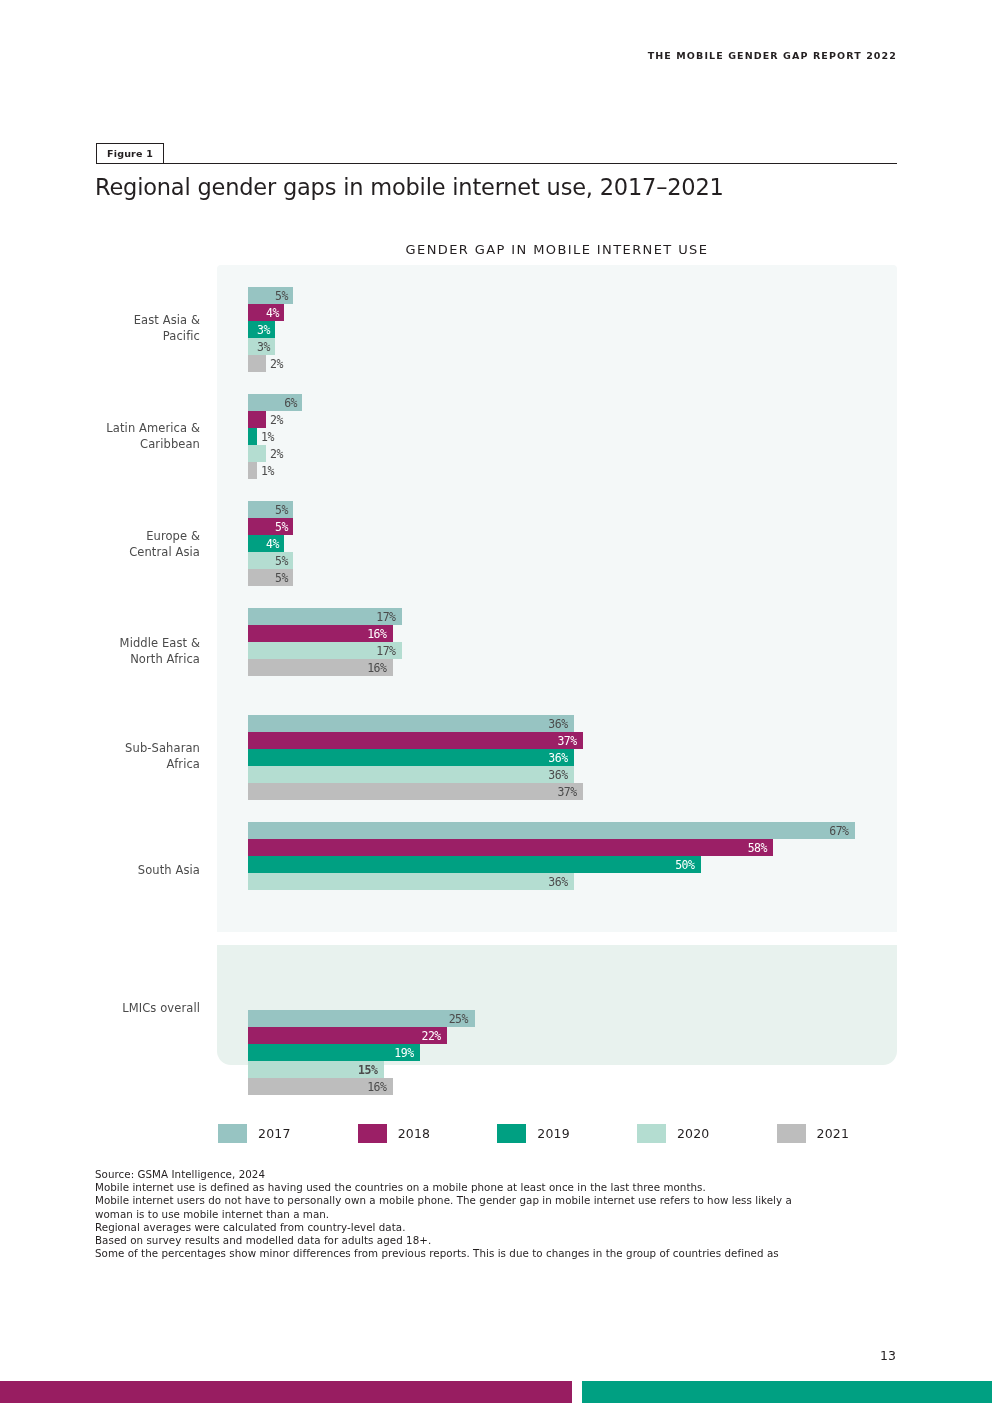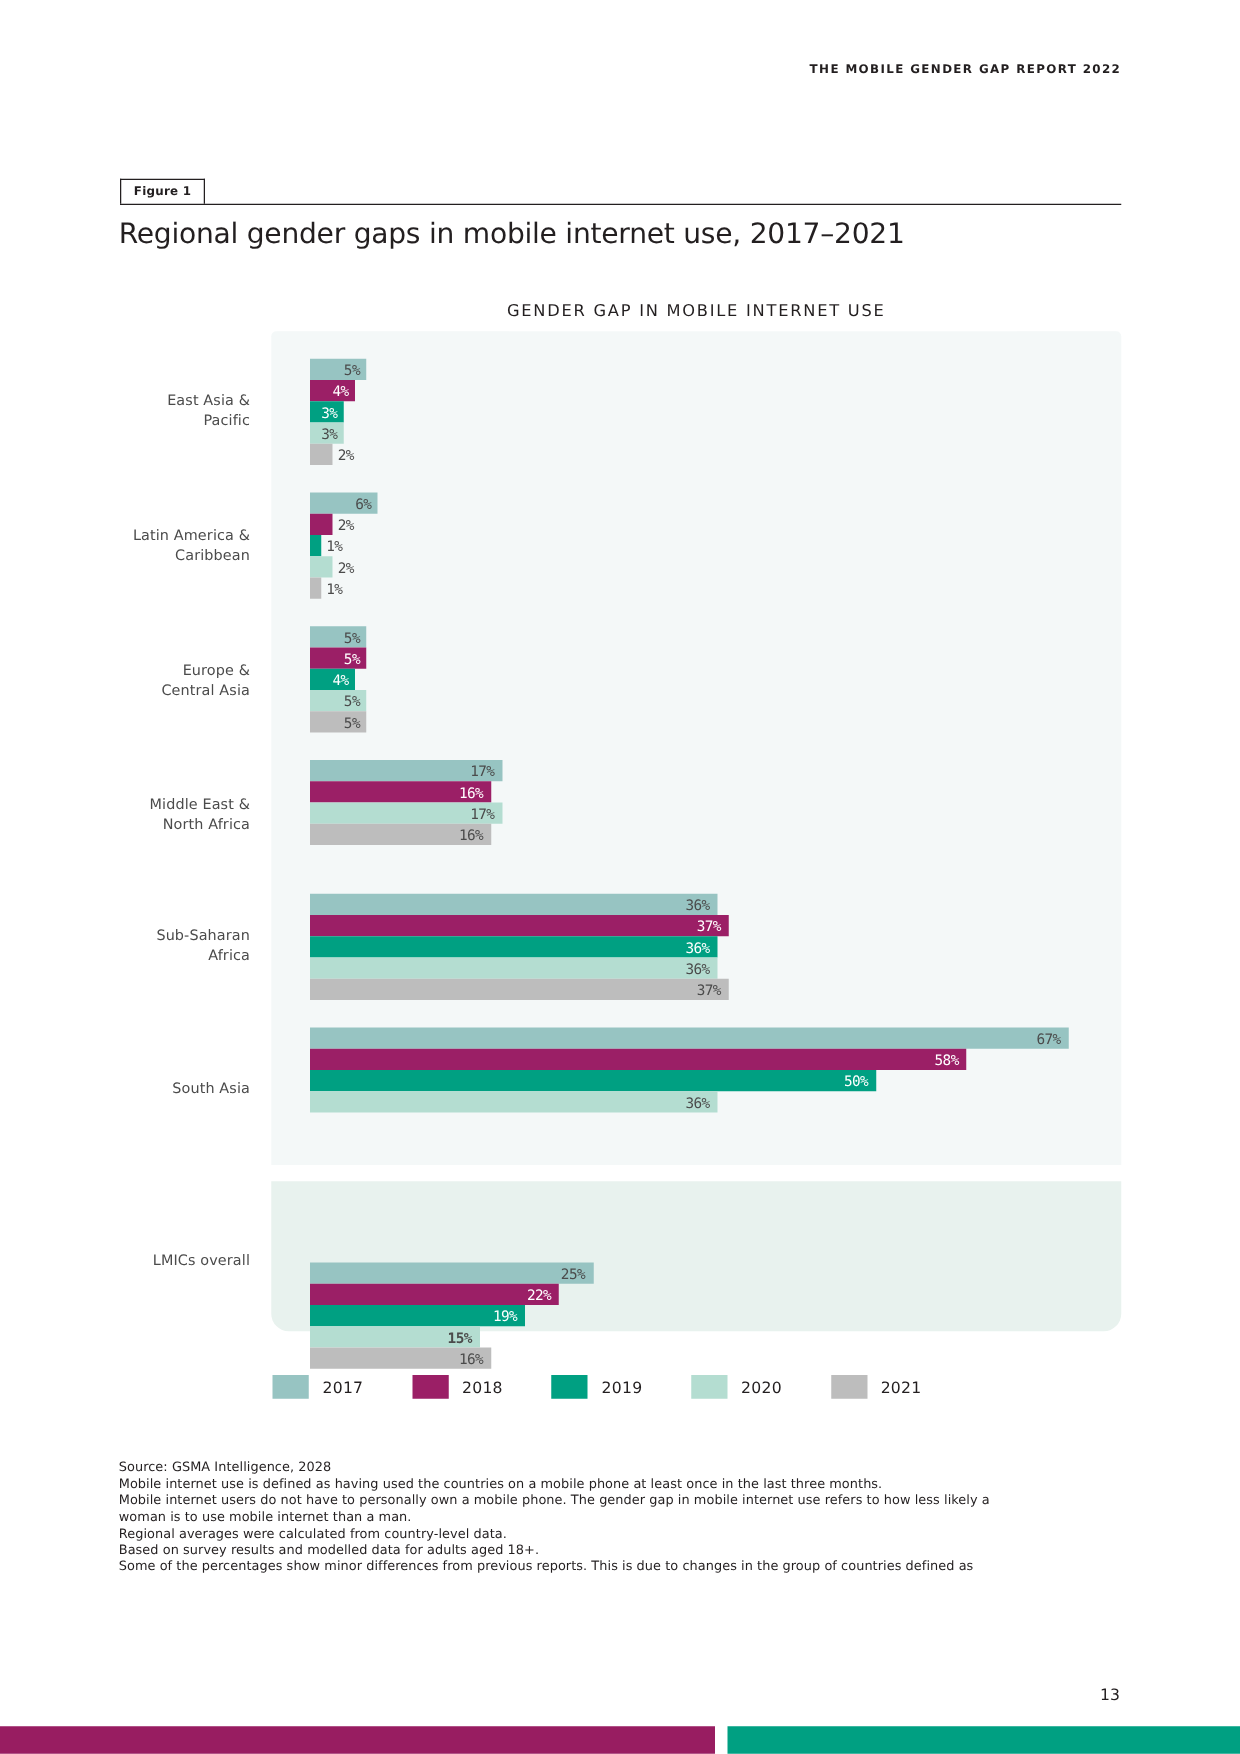--- a/index.html
+++ b/index.html
@@ -150,23 +150,24 @@
     color: #ffffff;
   }
   .bar-val.outside {
     color: #4b4b4b;
   }
 
   
   .legend {
     position: absolute;
     left: 218px;
-    top: 1100px;
+    top: 1124px;
     display: flex;
     align-items: flex-start;
+    gap: 28px;
   }
   .legend-item {
     display: flex;
     align-items: center;
     margin-right: 39px;
   }
   .legend-swatch {
     width: 29px;
     height: 19px;
     margin-right: 11px;
@@ -426,21 +427,21 @@
       <span class="legend-swatch" style="background: rgb(180, 221, 209);"></span>
       <span class="legend-label">2020</span>
     </div>
     <div class="legend-item">
       <span class="legend-swatch" style="background: rgb(189, 189, 189);"></span>
       <span class="legend-label">2021</span>
     </div>
   </div>
 
 <div class="notes" id="notes-root">
-    <p>Source: GSMA Intelligence, 2028</p>
+    <p>Source: GSMA Intelligence, 2024</p>
     <p>Mobile internet use is defined as having used the countries on a mobile phone at least once in the last three months.</p>
     <p>Mobile internet users do not have to personally own a mobile phone. The gender gap in mobile internet use refers to how less likely a</p>
     <p>woman is to use mobile internet than a man.</p>
     <p>Regional averages were calculated from country-level data.</p>
     <p>Based on survey results and modelled data for adults aged 18+.</p>
     <p>Some of the percentages show minor differences from previous reports. This is due to changes in the group of countries defined as</p>
   </div>
 
 <div class="page-number">13</div>
 

